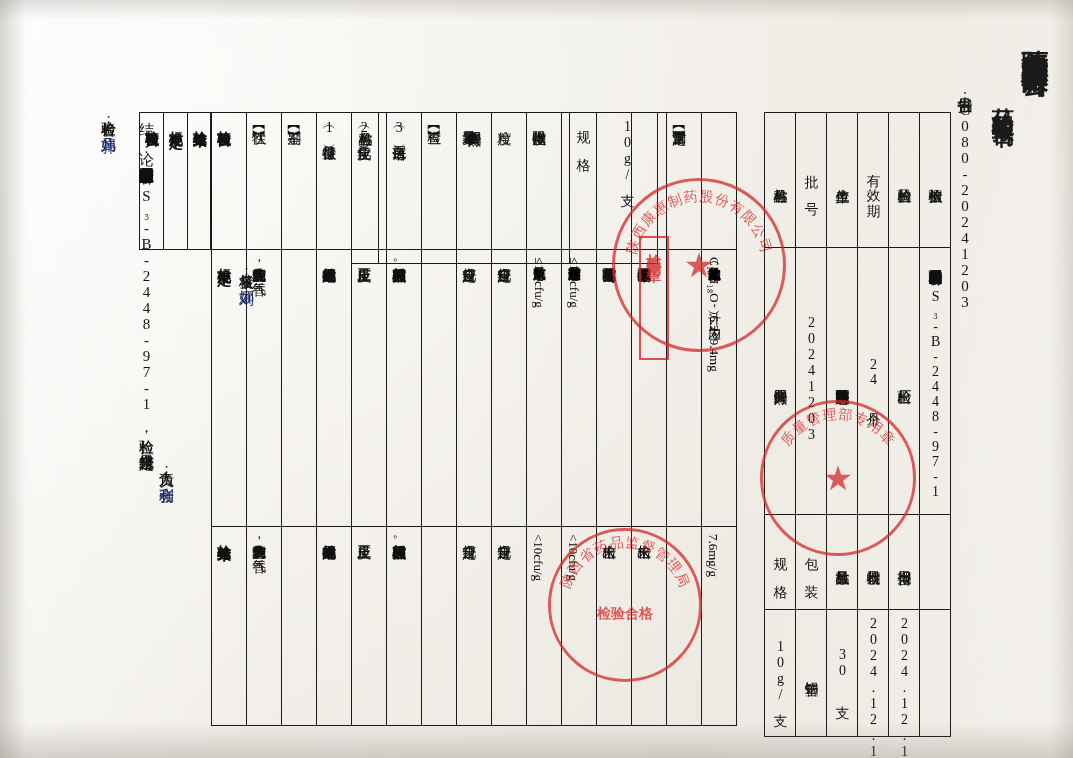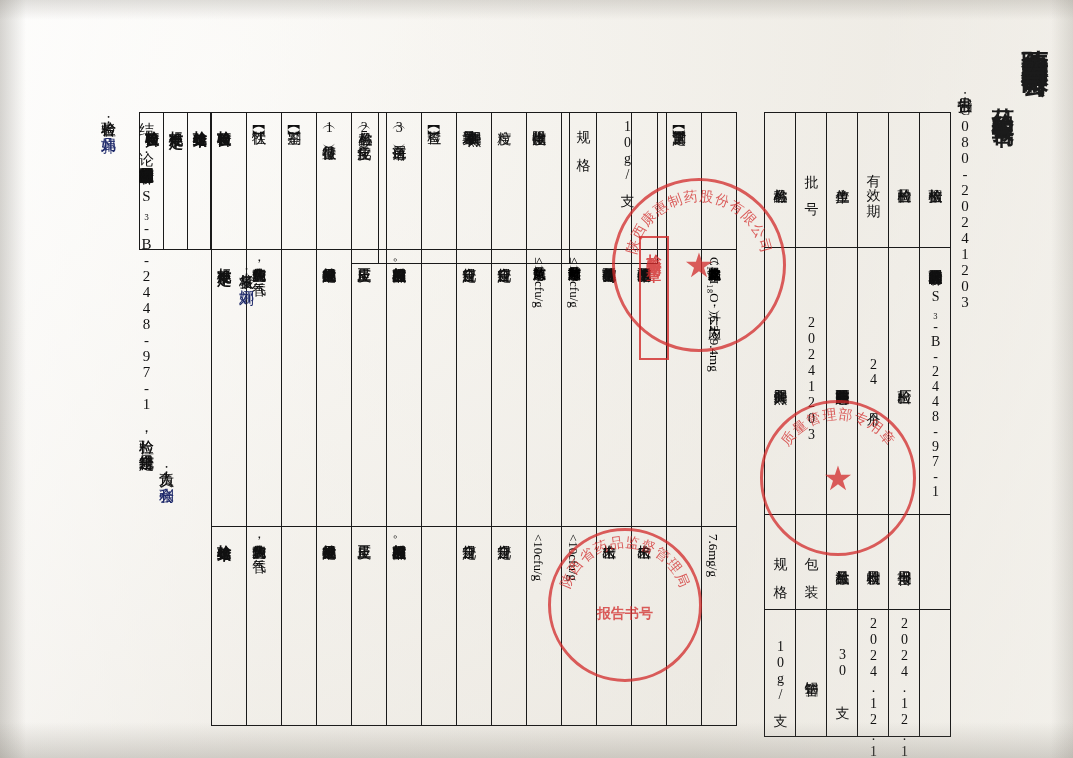--- a/index.html
+++ b/index.html
@@ -372,20 +372,20 @@
 
   <div class="stamp stamp-round3">
     <div class="arc-text">
       <svg viewBox="0 0 148 148">
         <defs>
             <path id="arc3" d="M 16,74 A 58,58 0 0 1 132,74"></path>
           </defs>
         <text><textPath href="#arc3" startOffset="50%" text-anchor="middle">陕西省药品监督管理局</textPath></text>
       </svg>
     </div>
-    <div style="position:absolute; left:50%; top:56%; transform:translate(-50%,-50%); font-size:14px; color:#d22a2a; font-weight:bold;">报告书号</div>
+    <div style="position:absolute; left:50%; top:56%; transform:translate(-50%,-50%); font-size:14px; color:#d22a2a; font-weight:bold;">检验合格</div>
   </div>
 
   <div class="edge-l"></div>
   <div class="edge-t"></div>
   <div class="edge-b"></div>
   <div class="edge-r"></div>
 </div>
 
 </body></html>

